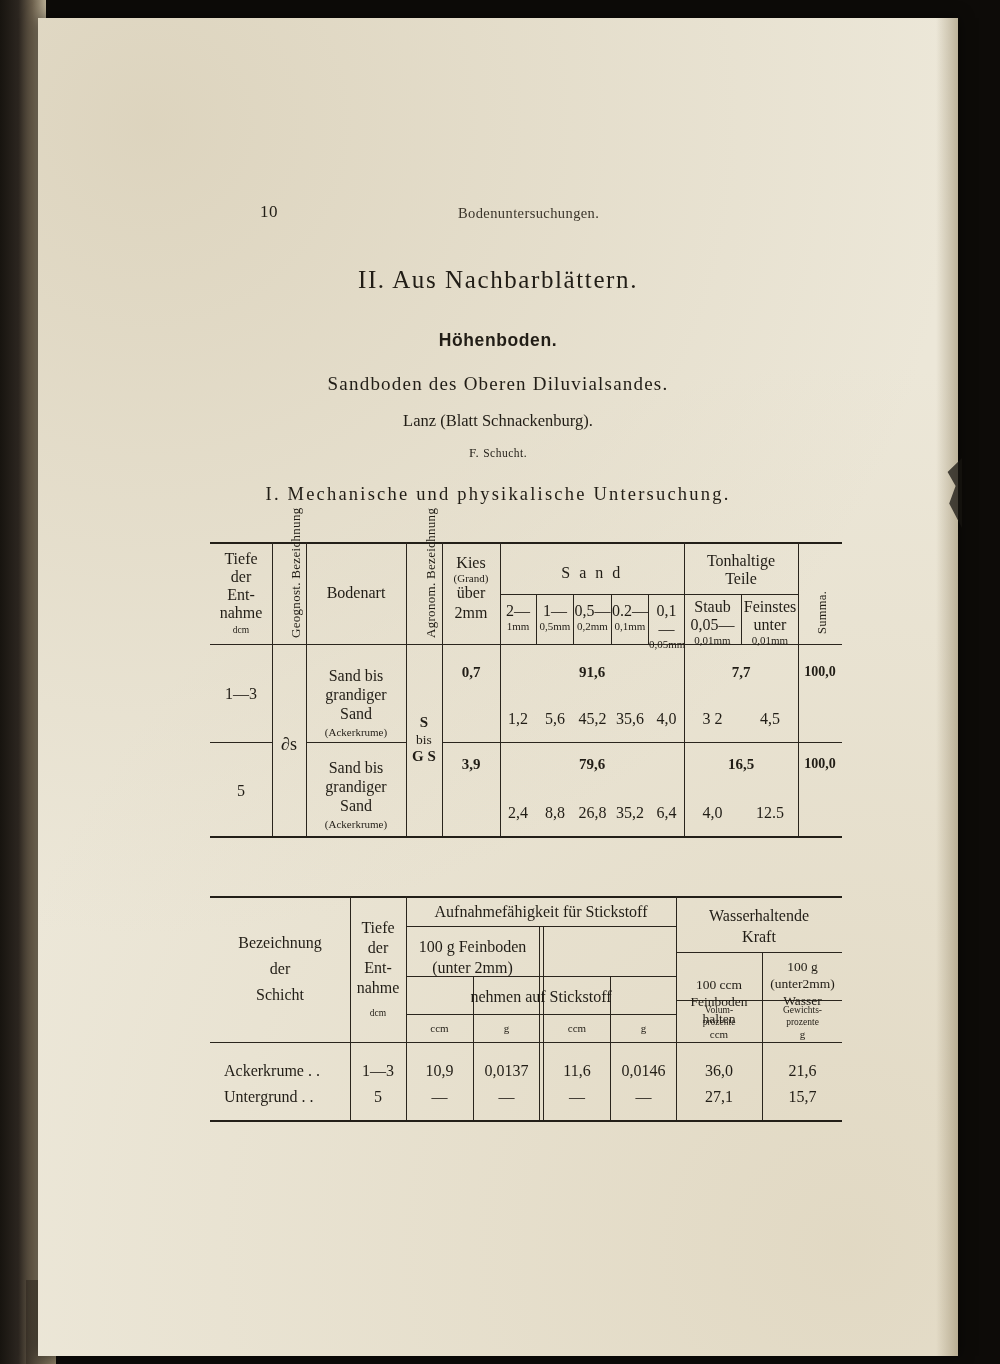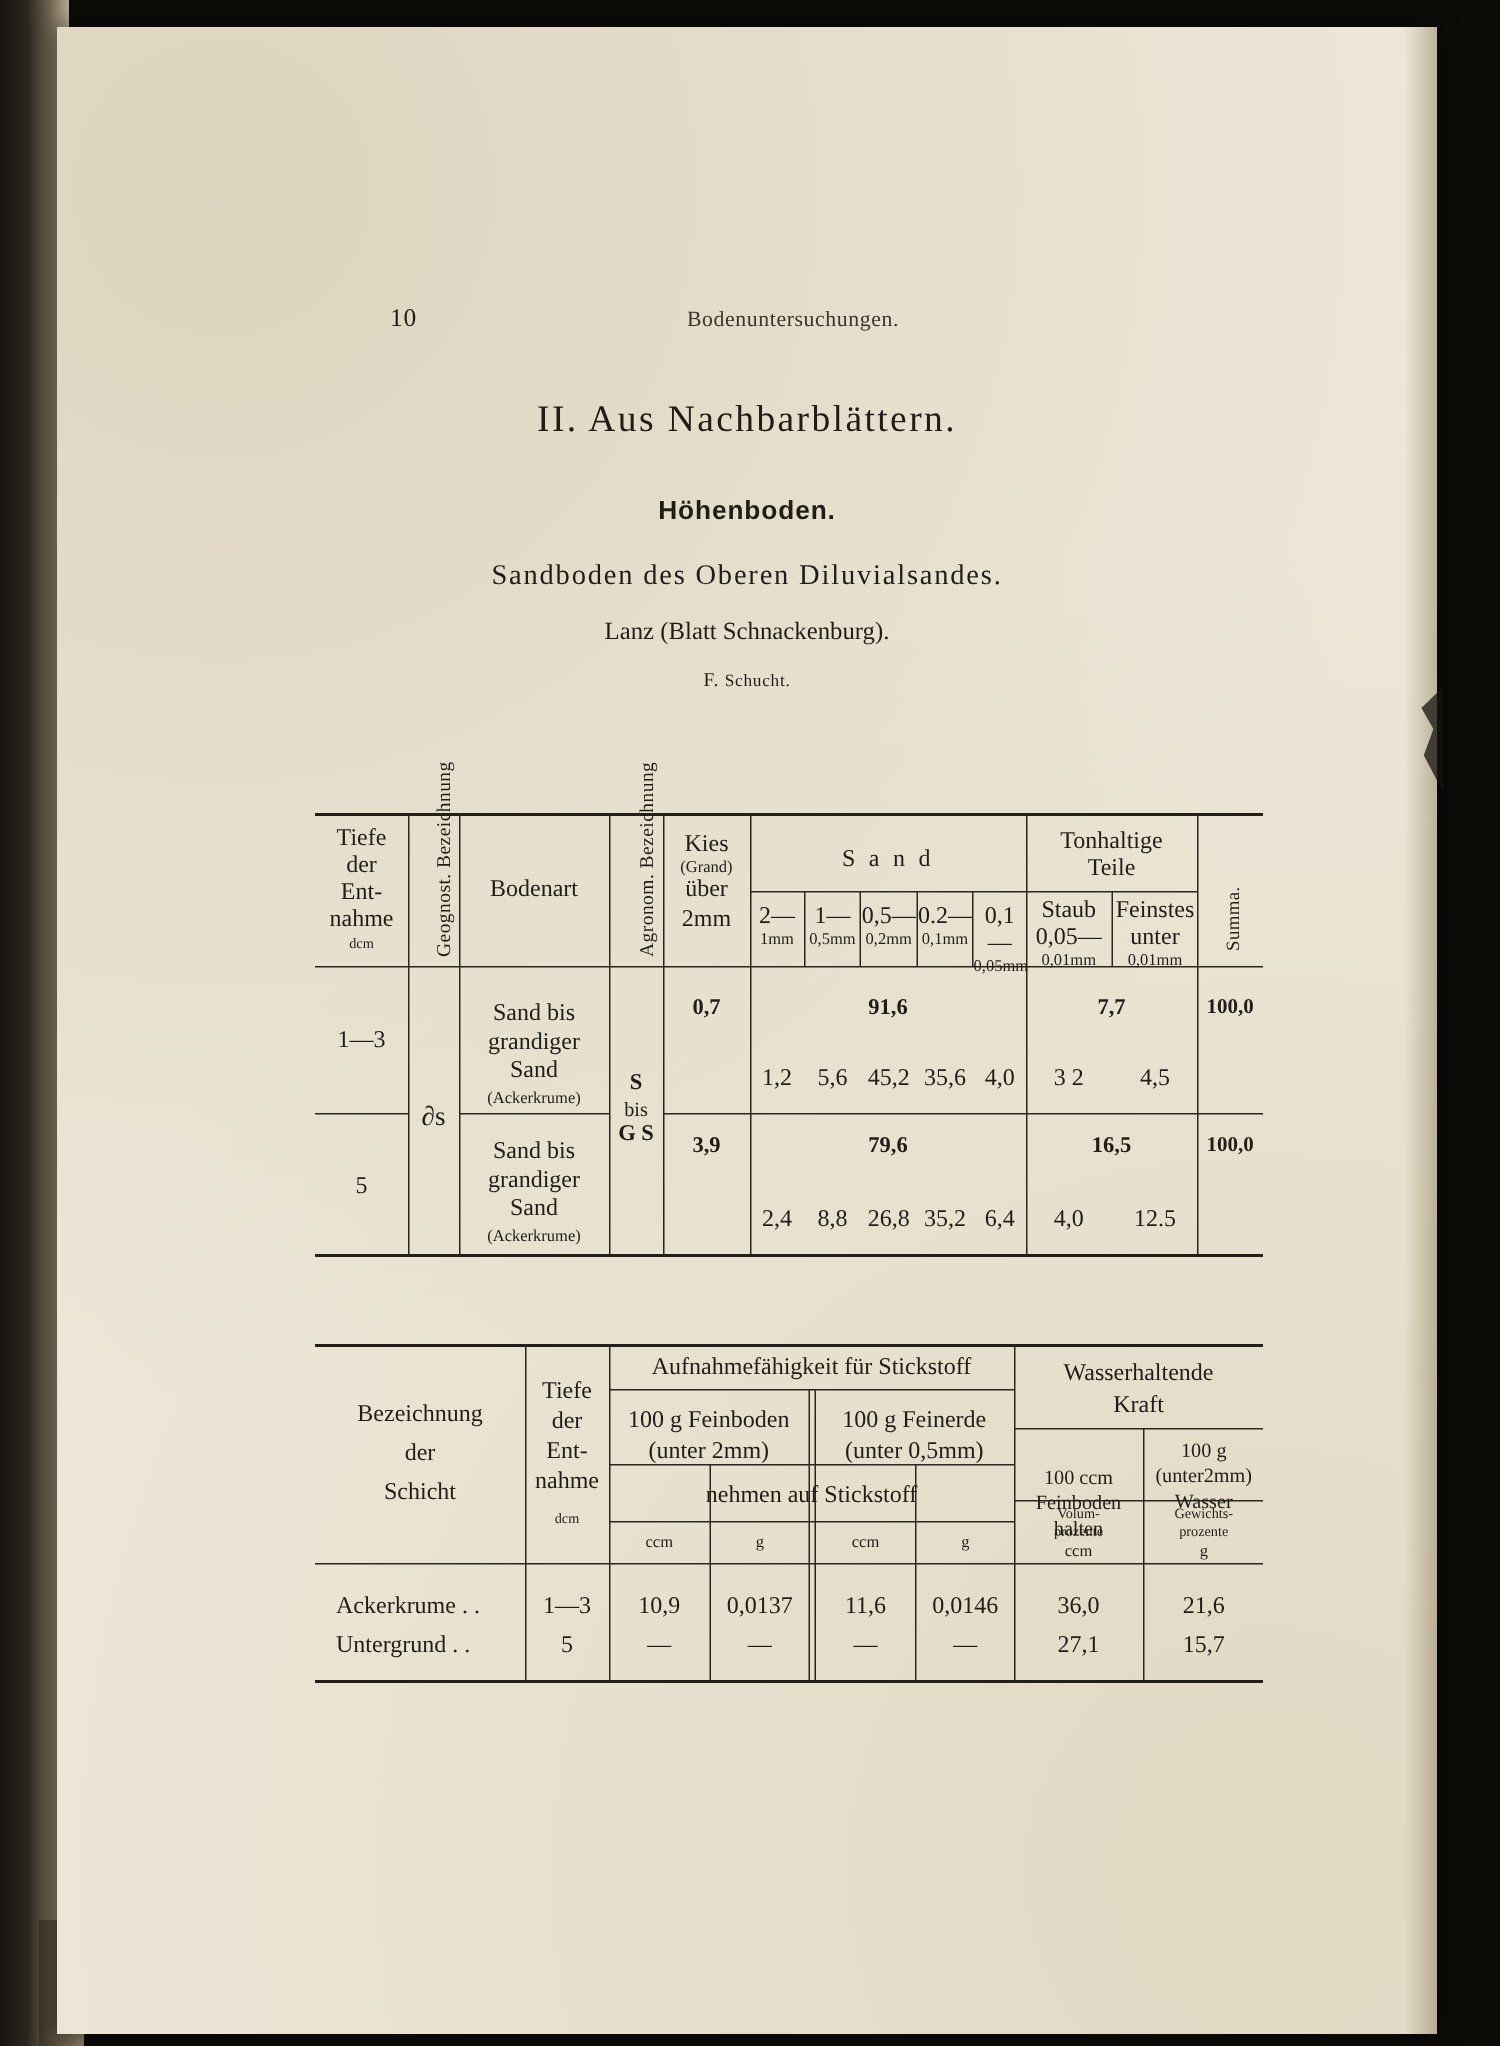--- a/index.html
+++ b/index.html
@@ -191,20 +191,21 @@
         <span class="title">Bodenuntersuchungen.</span>
       </div>
 
       <div class="center h-main">II. Aus Nachbarblättern.</div>
       <div class="center h-sub1">Höhenboden.</div>
       <div class="center h-sub2">Sandboden des Oberen Diluvialsandes.</div>
       <div class="center h-sub3">Lanz (Blatt Schnackenburg).</div>
       <div class="center h-author">
         <span>F. </span><span class="sc">Schucht.</span>
       </div>
+      <div class="center h-sec">I. Mechanische und physikalische Untersuchung.</div>
 
       <div id="tableA">
 
         <div class="hr thick" style="left:0;  top:0;   width:632px;"></div>
         <div class="hr" style="left:0;  top:102px; width:632px;"></div>
         <div class="hr thick" style="left:0;  top:294px; width:632px;"></div>
 
         <div class="vr" style="left:62px;  top:0;   height:294px;"></div>
         <div class="vr" style="left:96px;  top:0;   height:294px;"></div>
         <div class="vr" style="left:196px; top:0;   height:294px;"></div>
@@ -372,24 +373,20 @@
           <div>Ent-</div>
           <div>nahme</div>
           <div class="xs" style="margin-top:5px;">dcm</div>
         </div>
 
         <div class="tb-lbl" style="left:196px; top:7px; width:270px;">Aufnahmefähigkeit für Stickstoff</div>
 
         <div class="tb-lbl" style="left:196px; top:40px; width:133px; line-height:21px;">
           <div>100 g Feinboden</div>
           <div>(unter 2mm)</div>
-        </div>
-        <div class="tb-lbl" style="left:333px; top:40px; width:133px; line-height:21px;">
-          <div>100 g Feinerde</div>
-          <div>(unter 0,5mm)</div>
         </div>
         <div class="tb-lbl" style="left:196px; top:92px; width:270px;">nehmen auf Stickstoff</div>
 
         <div class="tb-lbl" style="left:466px; top:9px; width:166px; line-height:21px;">
           <div>Wasserhaltende</div>
           <div>Kraft</div>
         </div>
 
         <div class="tb-lbl" style="left:466px; top:62px; width:86px; line-height:17px; font-size:13.5px;margin-top:18px;">
           <div>100 ccm</div>

